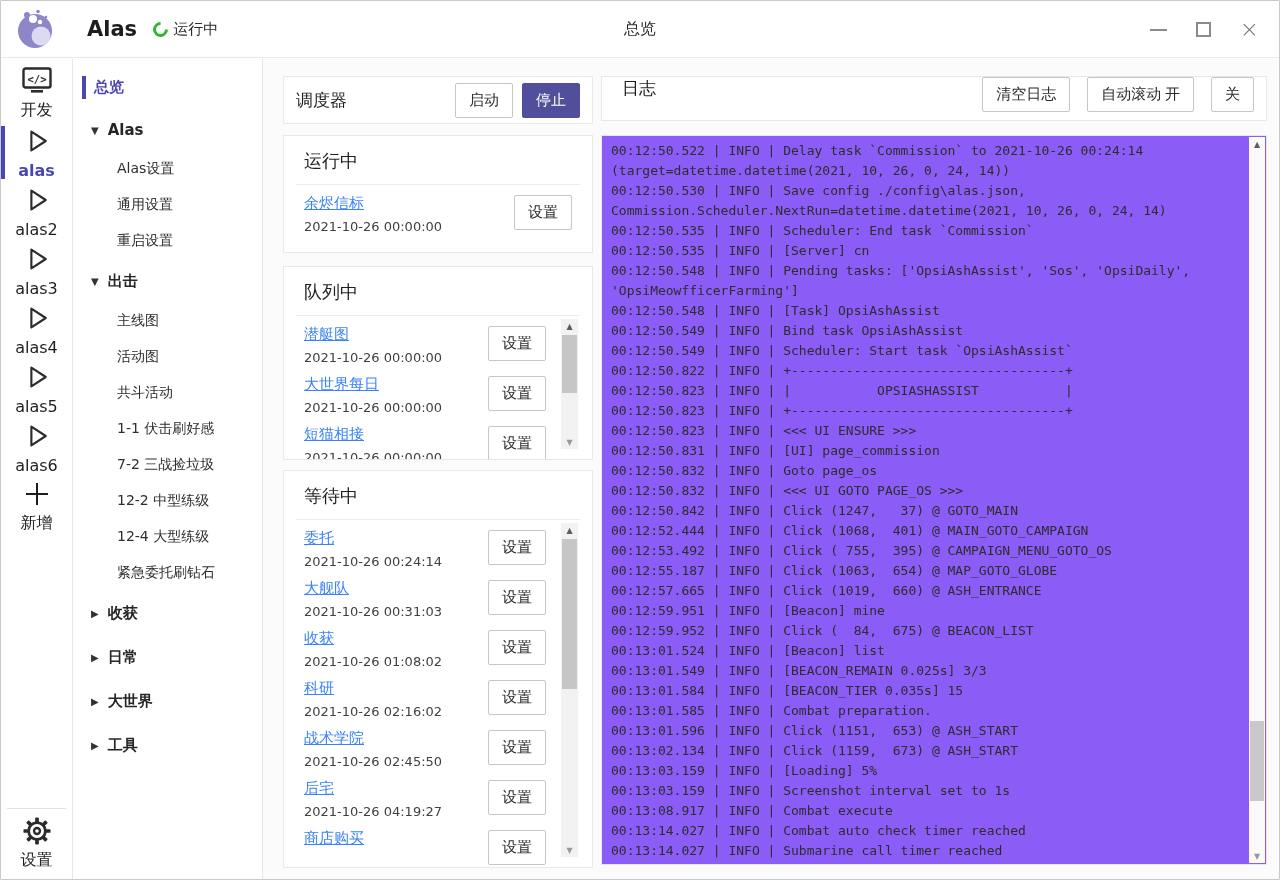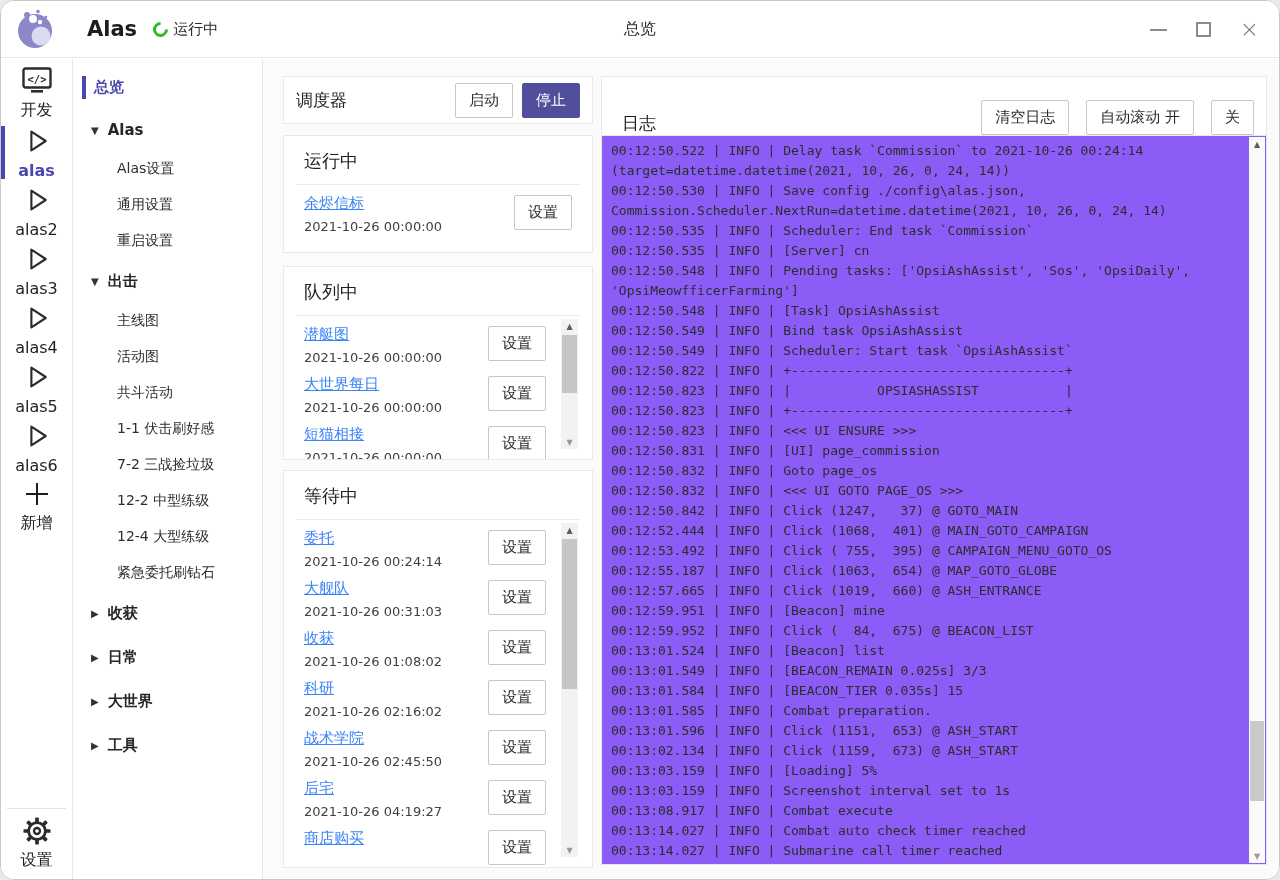--- a/index.html
+++ b/index.html
@@ -1,19 +1,19 @@
 <!DOCTYPE html>
 <html><head>
 <meta charset="utf-8">
 <style>
   html,body{margin:0;padding:0;background:#e9e9e9;}
   *{box-sizing:border-box;}
   .window{
     position:relative;width:1280px;height:880px;background:#fff;
-    border:1px solid #c9c9c9;border-radius:14px;overflow:hidden;
+    border:1px solid #c9c9c9;border-radius:1px;overflow:hidden;
     font-family:"DejaVu Sans","Liberation Sans",sans-serif;color:#222;
   }
   
   .titlebar{position:absolute;top:0;left:0;right:0;height:57px;background:#fff;
     border-bottom:1px solid #e7e7e7;display:flex;align-items:center;}
   .logo{margin-left:12px;width:44px;height:44px;display:flex;align-items:center;justify-content:center;}
   .appname{margin-left:30px;font-size:21px;font-weight:bold;color:#1d1d1d;}
   .spinner{margin-left:16px;width:15px;height:15px;border-radius:50%;
     border:3px solid #2eb82e;border-top-color:transparent;transform:rotate(45deg);}
   .status{margin-left:5px;font-size:15px;color:#2b2b2b;}
@@ -60,21 +60,21 @@
   .has-sb .btn-settings{right:26px;}
   
   .sb{position:absolute;right:14px;top:52px;bottom:10px;width:17px;background:#f2f2f2;}
   .sb-arrow{position:absolute;left:0;right:0;height:14px;font-size:8px;color:#5c5c5c;text-align:center;line-height:15px;}
   .sb-arrow.up{top:0;}
   .sb-arrow.down{bottom:0;color:#9a9a9a;}
   .sb-thumb{position:absolute;left:1px;right:1px;background:#c6c6c6;}
   .p-queue .sb-thumb{top:16px;height:58px;}
   .p-waiting .sb-thumb{top:16px;height:150px;}
   
-  .p-log-header{left:338px;top:17px;right:12px;height:60px;display:flex;align-items:flex-end;}
+  .p-log-header{left:338px;top:17px;right:12px;height:45px;display:flex;align-items:flex-start;font-family:Liberation Serif, serif;}
   .p-log-header .ptitle{margin-left:20px;font-size:17px;color:#1f1f1f;flex:1;}
   .p-log-header .hbtns{display:flex;gap:17px;margin-right:12px;}
   .log-box{position:absolute;left:338px;top:76px;right:12px;bottom:14px;background:#8b5cf6;border:1px solid #e8e8e8;}
   .log-lines{position:absolute;left:0;top:0;right:17px;bottom:0;overflow:hidden;padding:5px 4px 0 9px;}
   .log-line{font-family:"DejaVu Sans Mono","Liberation Mono",monospace;font-size:13px;line-height:20px;
     color:#2d2d2d;white-space:pre;}
   .sb-log{position:absolute;top:1px;bottom:1px;right:1px;width:16px;background:#fafafa;}
   .sb-log .sb-thumb{top:584px;height:80px;background:#c9c9c9;}
 </style>
 </head>

